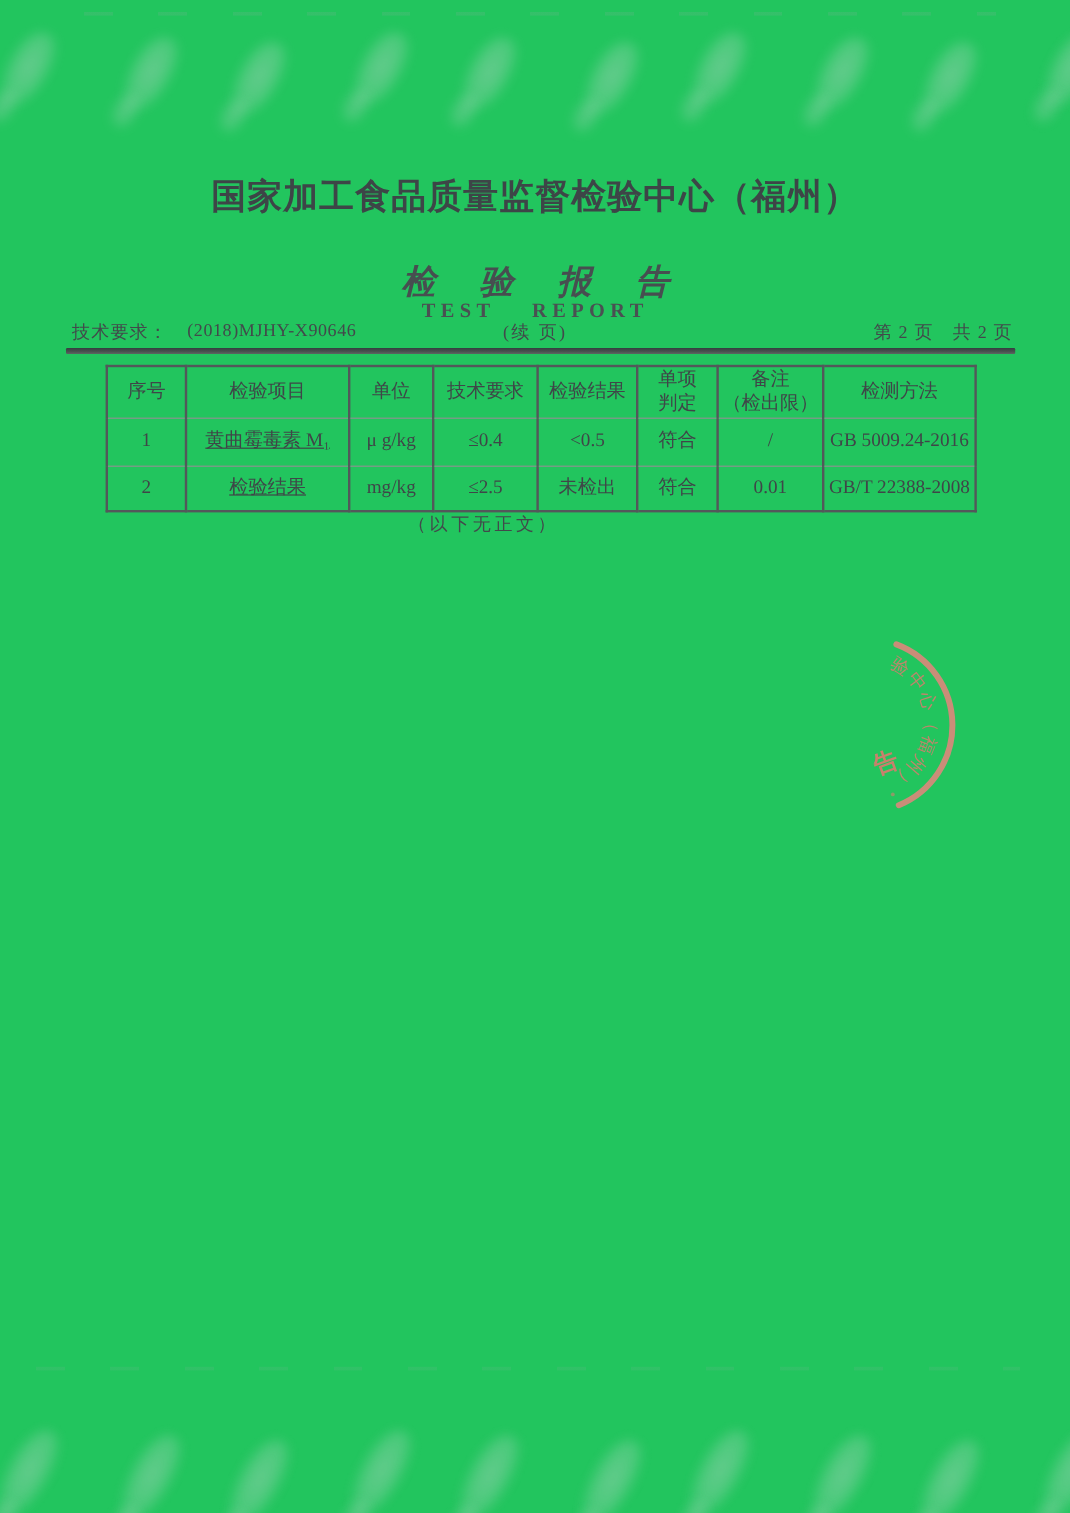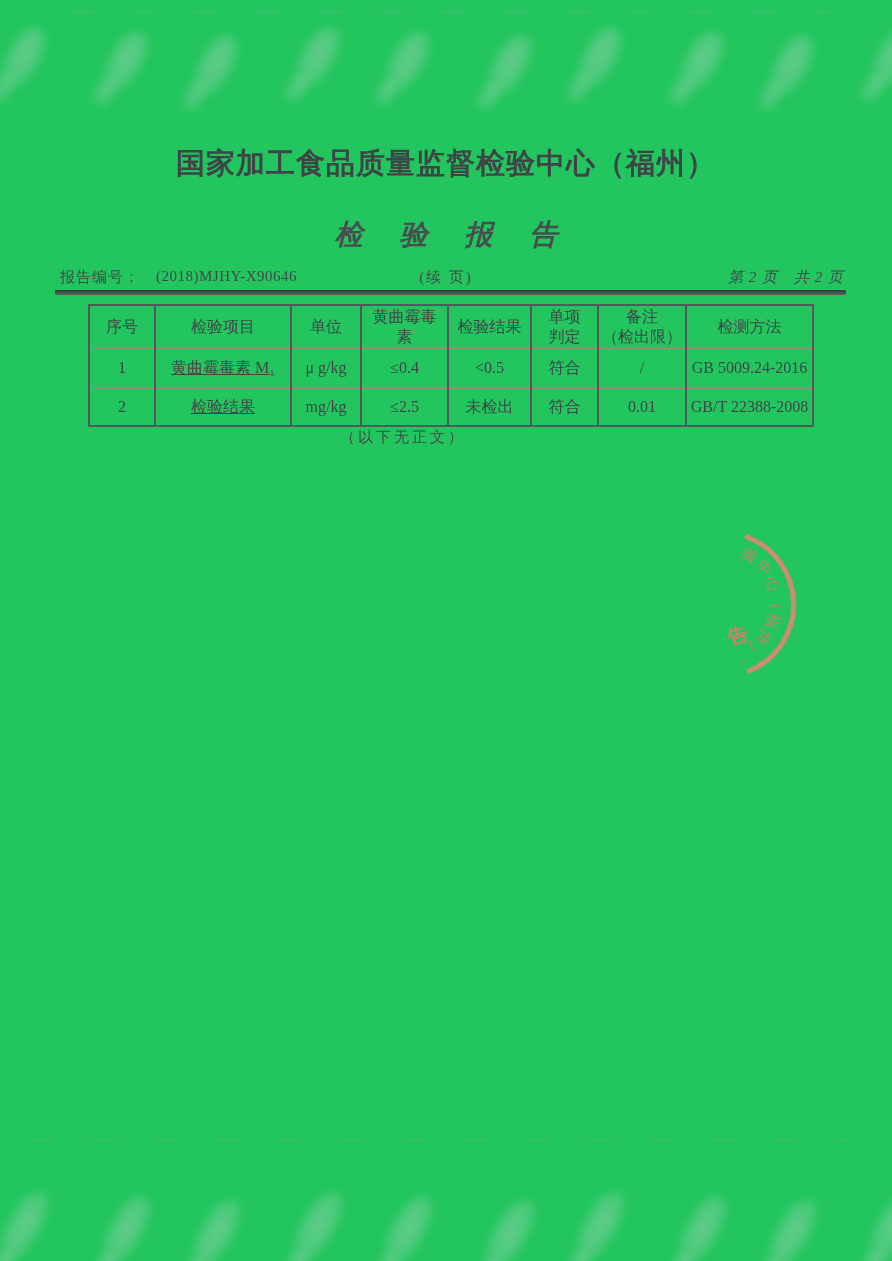--- a/index.html
+++ b/index.html
@@ -52,21 +52,21 @@
     position:absolute;top:249px;left:0;width:100%;
     text-align:center;
     font-size:17px;font-weight:bold;color:#4a5052;
     letter-spacing:4.5px;word-spacing:22px;
   }
   
   .report-line{position:absolute;top:268px;left:0;width:100%;height:22px;font-size:15px;color:#42494b;}
   .rl-label{position:absolute;left:60px;top:0;letter-spacing:1px;}
   .rl-number{position:absolute;left:156px;top:0;letter-spacing:0.5px;}
   .rl-cont{position:absolute;left:50%;top:0;transform:translateX(-50%);letter-spacing:2px;}
-  .rl-page{position:absolute;right:48px;top:0;letter-spacing:1px;font-style:italic;}
+  .rl-page{position:absolute;right:48px;top:0;letter-spacing:1px;}
   .rule{
     position:absolute;top:290px;left:55px;width:791px;height:4.5px;
     background:linear-gradient(180deg,#353e40 0%,#49534f 60%,#5c6662 100%);
     border-radius:1px;
   }
   
   table.report{
     position:absolute;top:304px;left:88px;width:724px;
     border-collapse:collapse;table-layout:fixed;
     font-size:16px;color:#3f4648;
@@ -149,23 +149,24 @@
       <div class="ghost" style="left: 774px; top: 1196px; width: 34px; height: 80px; opacity: 0.75;"></div>
       <div class="ghost" style="left: 760px; top: 1258px; width: 20px; height: 30px; opacity: 0.6;"></div>
       <div class="ghost" style="left: 876px; top: 1188px; width: 34px; height: 80px; opacity: 0.75;"></div>
       <div class="ghost" style="left: 862px; top: 1250px; width: 20px; height: 30px; opacity: 0.6;"></div>
     </div>
 
   <div class="org-cn">国家加工食品质量监督检验中心（福州）</div>
   <div class="title-cn-wrap">
     <span class="title-cn">检验报告</span>
   </div>
+  <div class="title-en">TEST REPORT</div>
 
   <div class="report-line">
-    <span class="rl-label">报告编号：</span>
+    <span class="rl-label">技术要求：</span>
     <span class="rl-number">(2018)MJHY-X90646</span>
     <span class="rl-cont">(续 页)</span>
     <span class="rl-page">第 2 页　共 2 页</span>
   </div>
   <div class="rule"></div>
 
   <table class="report">
     <colgroup>
       <col style="width:66px">
         <col style="width:136px">
@@ -174,21 +175,21 @@
       <col style="width:83px">
         <col style="width:67px">
         <col style="width:88px">
         <col style="width:127px">
     </colgroup>
     <tbody>
         <tr class="row-h">
       <th>序号</th>
       <th>检验项目</th>
       <th>单位</th>
-      <th>黄曲霉毒素</th>
+      <th>技术要求</th>
       <th>检验结果</th>
       <th>单项
 判定</th>
       <th>备注
 （检出限）</th>
       <th>检测方法</th>
     </tr>
     <tr class="row-1">
       <td>1</td>
       <td class="item-cell">黄曲霉毒素 M₁</td>

